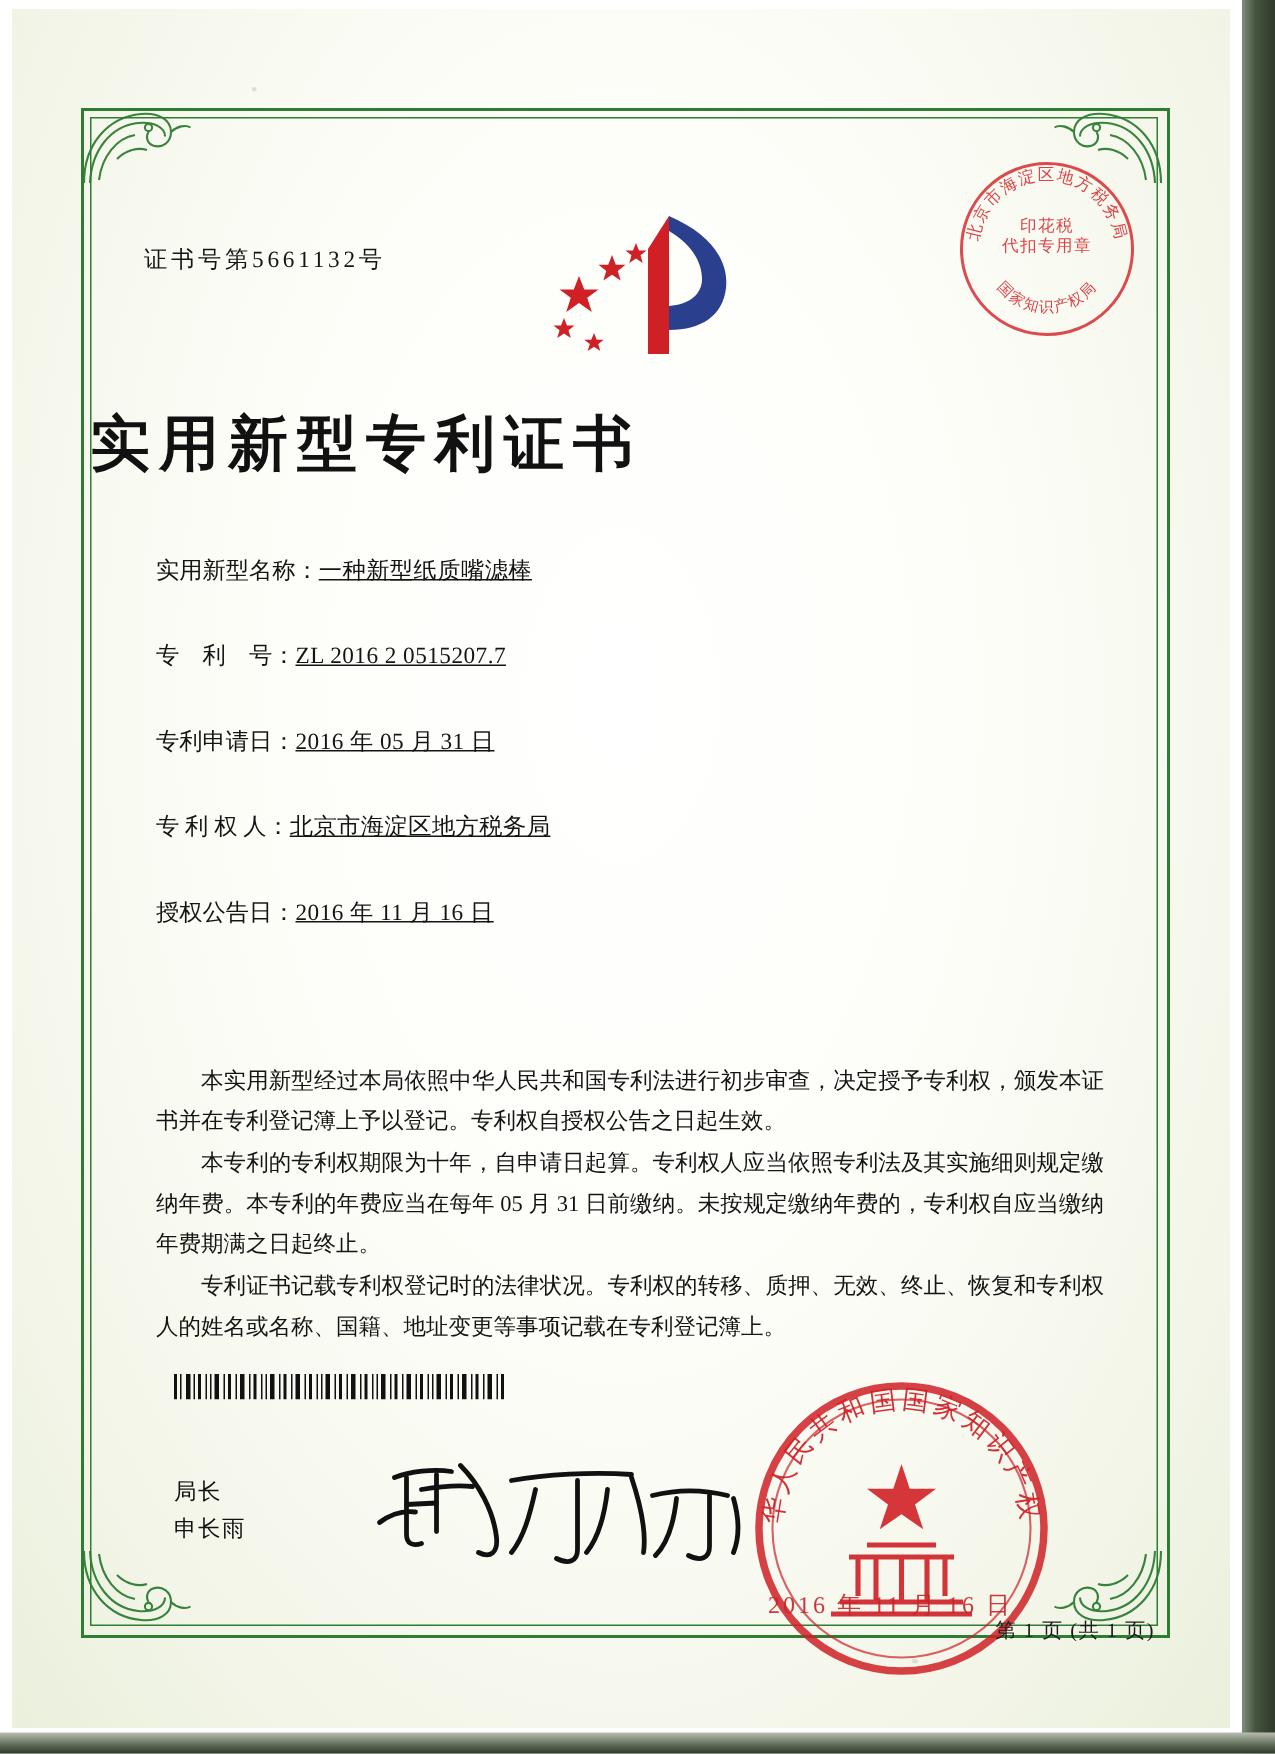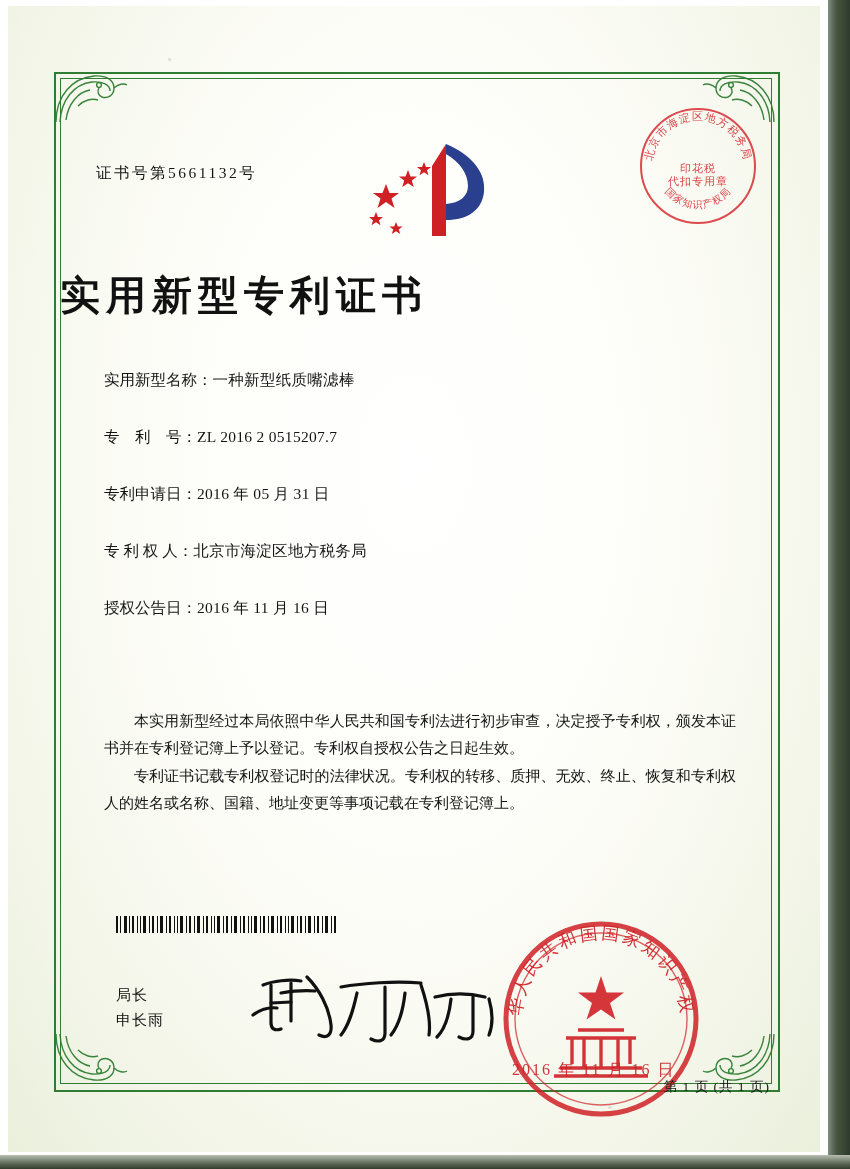--- a/index.html
+++ b/index.html
@@ -94,21 +94,21 @@
   }
   .tax-stamp .ring {
     position: absolute;
     inset: 0;
     border: 2.2px solid #d4242a;
     border-radius: 50%;
     opacity: .82;
   }
   .tax-stamp .inner-txt {
     position: absolute;
-    left: 0; right: 0; top: 54px;
+    left: 0; right: 0; top: 37px;
     text-align: center;
     color: #d4242a;
     font-size: 11px;
     line-height: 13px;
     letter-spacing: 1px;
     opacity: .85;
   }
   .tax-stamp .arc {
     position: absolute;
     inset: 0;
@@ -133,21 +133,21 @@
     left: 44px; top: 292px;
     width: 630px;
   }
   .field {
     font-size: 15.5px;
     color: #141414;
     margin-bottom: 36px;
     white-space: nowrap;
   }
   .field .lbl { letter-spacing: 0px; }
-  .field .val { letter-spacing: 0.3px; }
+  .field .val { letter-spacing: 0.3px; text-decoration: underline; }
 
   .paras {
     position: absolute;
     left: 44px; top: 630px;
     width: 632px;
     font-size: 15px;
     line-height: 27px;
     color: #141414;
     text-align: justify;
   }
@@ -315,20 +315,21 @@
         <div class="field">
           <span class="lbl">专 利 权 人：</span><span class="val">北京市海淀区地方税务局</span>
         </div>
         <div class="field">
           <span class="lbl">授权公告日：</span><span class="val">2016 年 11 月 16 日</span>
         </div>
       </div>
 
       <div class="paras">
         <p class="para">本实用新型经过本局依照中华人民共和国专利法进行初步审查，决定授予专利权，颁发本证书并在专利登记簿上予以登记。专利权自授权公告之日起生效。</p>
+        <p class="para">本专利的专利权期限为十年，自申请日起算。专利权人应当依照专利法及其实施细则规定缴纳年费。本专利的年费应当在每年 05 月 31 日前缴纳。未按规定缴纳年费的，专利权自应当缴纳年费期满之日起终止。</p>
         <p class="para">专利证书记载专利权登记时的法律状况。专利权的转移、质押、无效、终止、恢复和专利权人的姓名或名称、国籍、地址变更等事项记载在专利登记簿上。</p>
       </div>
 
       <div class="barcode">
         <svg viewBox="0 0 222 17" preserveAspectRatio="none">
           <g fill="#111">
             <rect x="0" y="0" width="2" height="17"></rect>
               <rect x="4" y="0" width="1" height="17"></rect>
             <rect x="8" y="0" width="3" height="17"></rect>
               <rect x="13" y="0" width="1" height="17"></rect>

